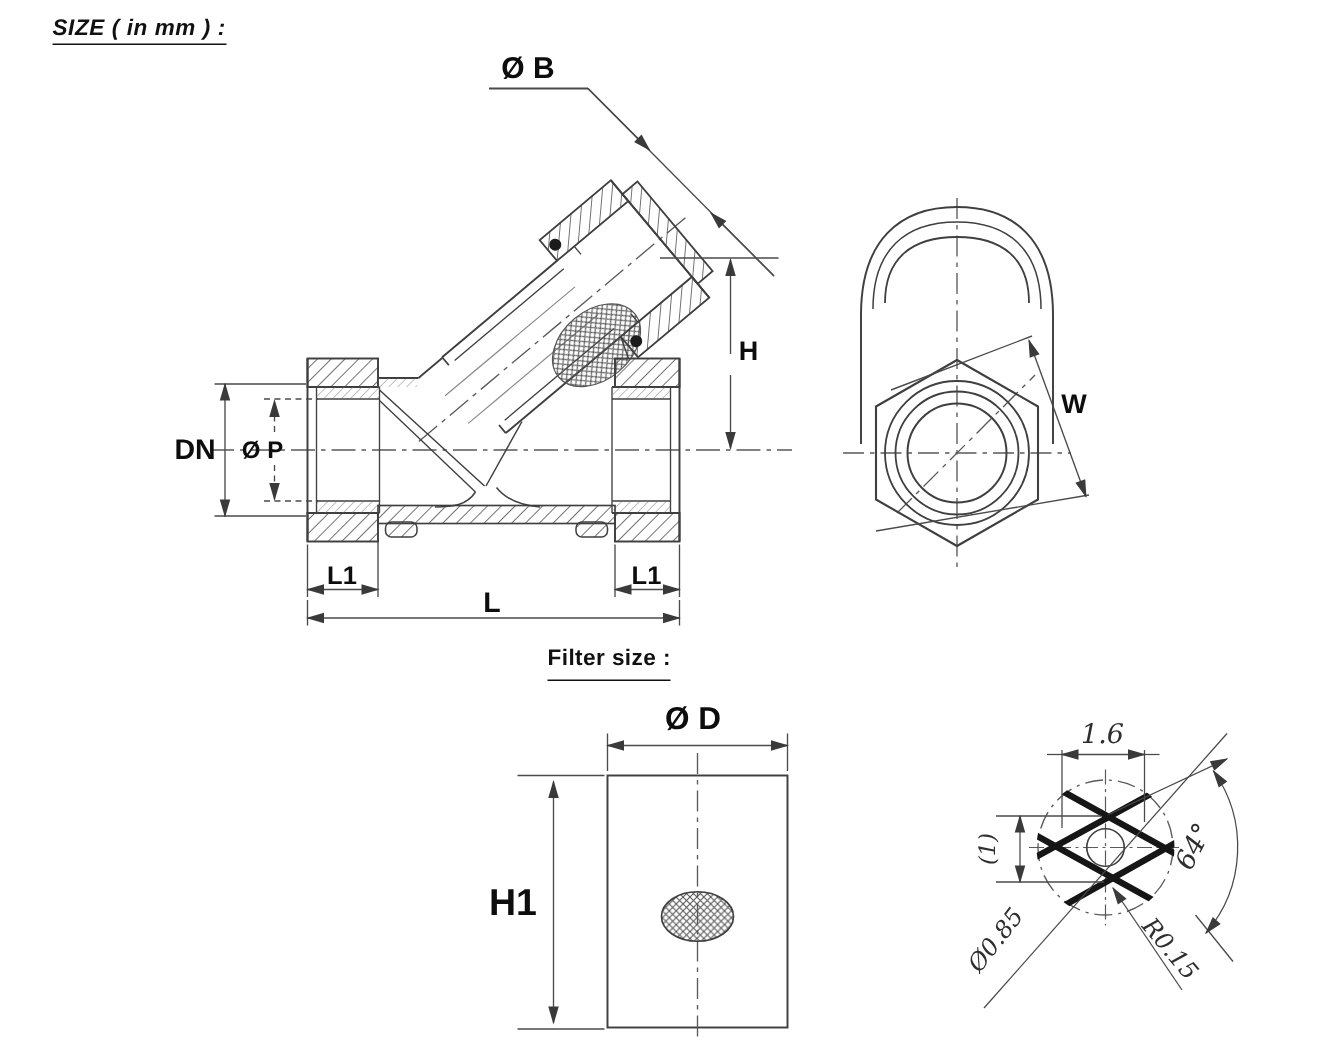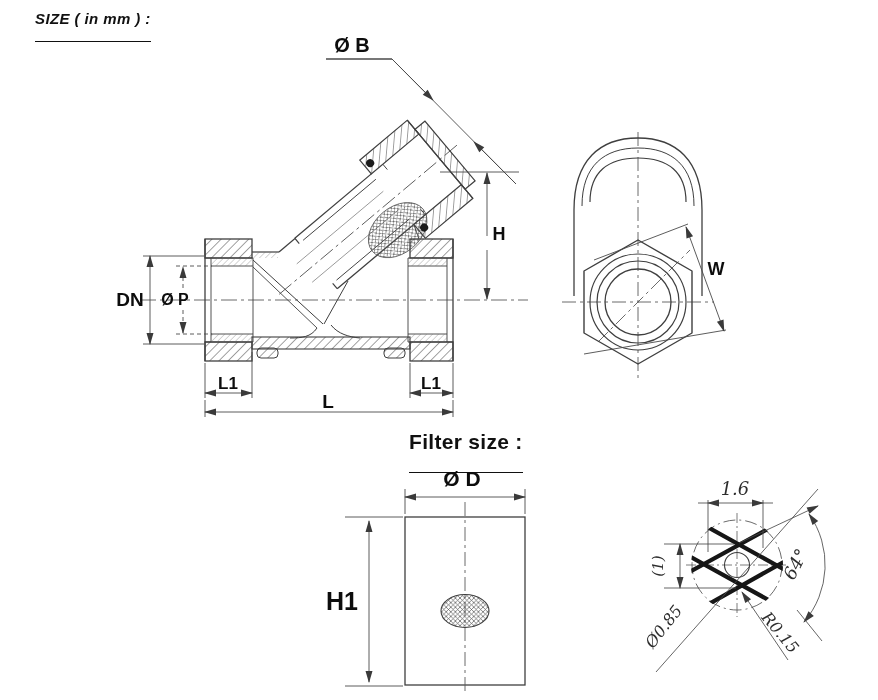--- a/index.html
+++ b/index.html
@@ -3,26 +3,26 @@
 <meta charset="utf-8">
 <style>
   html,body{margin:0;padding:0;background:#ffffff;}
   .stage{
     position:relative;width:878px;height:700px;background:#ffffff;
     font-family:"Liberation Sans", sans-serif;overflow:hidden;
   }
   .sheet-title{
     position:absolute;left:35px;top:10px;
     font-size:15px;font-weight:bold;font-style:italic;color:#111;
-    border-bottom:1.7px solid #111;padding-bottom:14px;letter-spacing:.4px;
+    border-bottom:1.7px solid #111;padding-bottom:2px;letter-spacing:.4px;
   }
   .filter-title{
     position:absolute;left:365px;top:430px;
-    font-size:21px;font-weight:bold;color:#111;
-    border-bottom:1.7px solid #111;padding-bottom:18px;letter-spacing:.3px;margin-left:44px;
+    font-size:15px;font-weight:bold;color:#111;
+    border-bottom:1.7px solid #111;padding-bottom:6px;letter-spacing:.3px;
   }
   svg{position:absolute;left:0;top:0;}
   .dimtxt{font-family:"Liberation Sans",sans-serif;font-weight:bold;fill:#0d0d0d;}
   .drafttxt{font-family:"DejaVu Serif",serif;font-style:italic;fill:#2e2e2e;}
 </style>
 </head>
 <body>
 
 <div class="stage">
 

